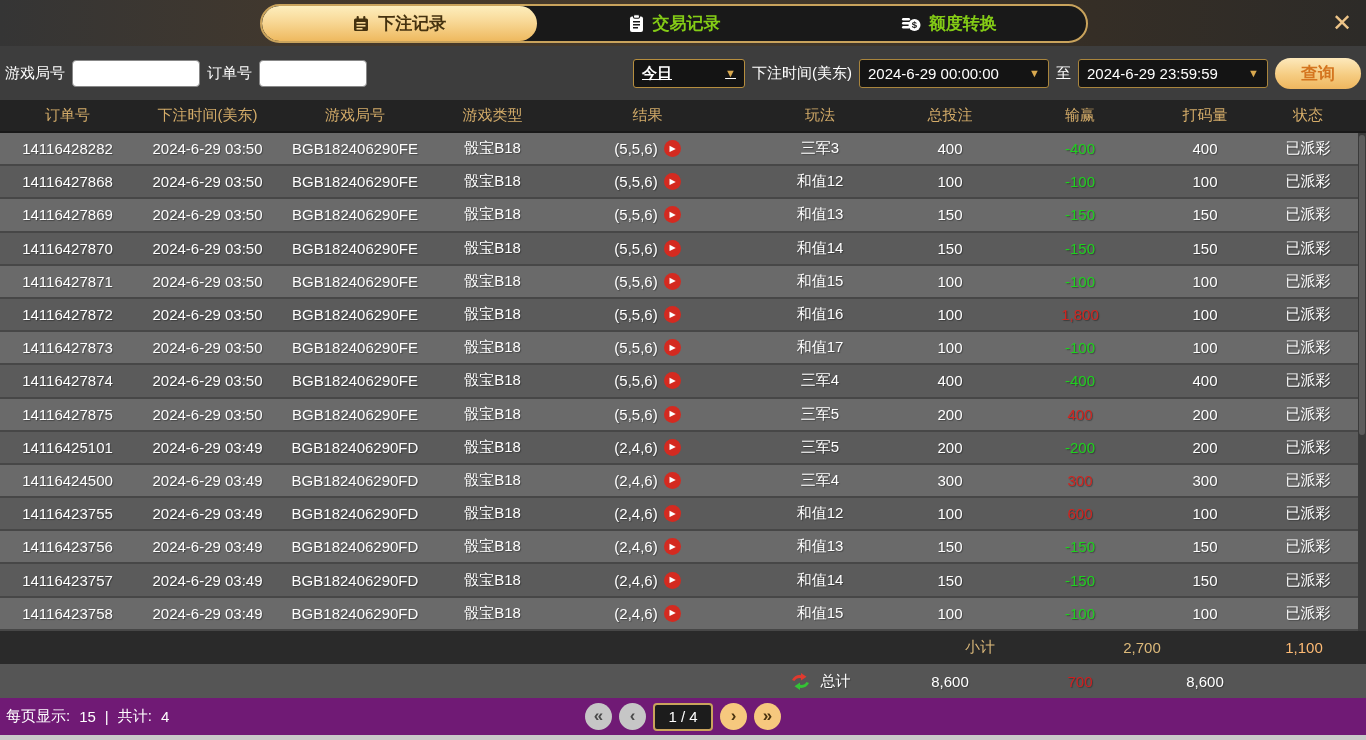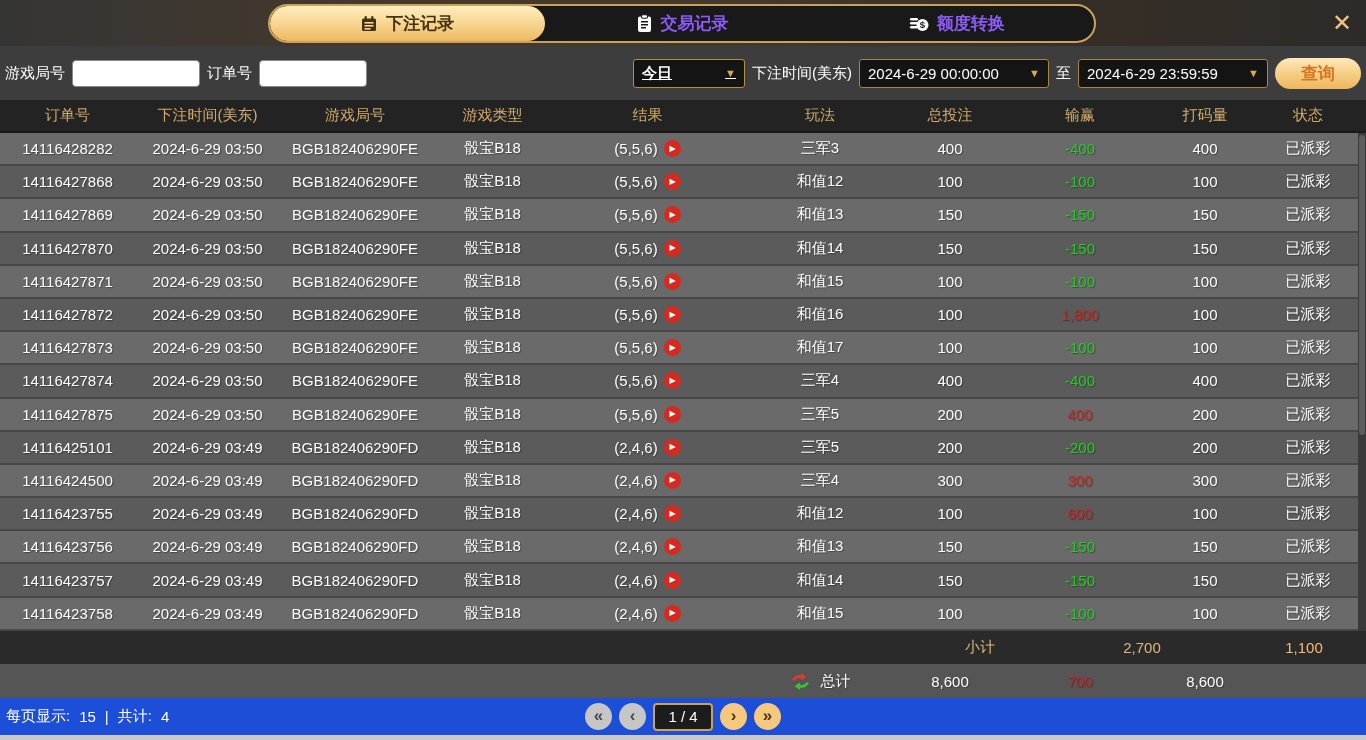--- a/index.html
+++ b/index.html
@@ -9,27 +9,27 @@
     background:#3d3d3d; color:#fff; display:flex; flex-direction:column;
     position:relative;
   }
 
   
   .top-band {
     height:46px; flex:0 0 46px; position:relative;
     background:linear-gradient(90deg,#353535 0%,#46392a 30%,#42382b 55%,#352e26 80%,#2d2b28 100%);
   }
   .tab-bar {
-    position:absolute; left:268px; top:4px; width:828px; height:39px;
+    position:absolute; left:260px; top:4px; width:828px; height:39px;
     background:#191919; border:2px solid #c9a35c; border-radius:21px;
     display:flex; overflow:hidden;
   }
   .tab {
     flex:1 1 0; display:flex; align-items:center; justify-content:center;
-    gap:8px; color:#8b5cf6; font-size:17px; font-weight:bold; cursor:pointer;
+    gap:8px; color:#84cc16; font-size:17px; font-weight:bold; cursor:pointer;
   }
   .tab.active {
     background:linear-gradient(180deg,#fdeebd 0%,#f8d896 45%,#eeb95f 100%);
     color:#45320f; border-radius:19px;
   }
   .tab .ticon { display:inline-flex; align-items:center; }
   .close-btn {
     position:absolute; right:10px; top:12px; width:28px; height:24px;
     color:#edc488; font-size:24px; line-height:22px; text-align:center;
     cursor:pointer; font-weight:bold;
@@ -98,21 +98,21 @@
   .subtotal-row .red { color:#fdba74; }
   .total-row {
     height:34px; flex:0 0 34px; background:#555555; color:#fff; font-size:15px;
     text-shadow:1px 1px 1px rgba(0,0,0,.3);
   }
   .total-row .red { color:#cf1f1f; }
   .play-label { display:flex; align-items:center; justify-content:center; gap:10px; }
 
   
   .bottom-bar {
-    height:37px; flex:0 0 37px; background:#1d4ed8; position:relative;
+    height:37px; flex:0 0 37px; background:#701a75; position:relative;
     display:flex; align-items:center; padding:0 6px; font-size:15px;
   }
   .per-page { display:flex; align-items:center; gap:9px; color:#fff; }
   .pager {
     position:absolute; left:50%; top:50%; transform:translate(-50%,-50%);
     display:flex; align-items:center; gap:7px;
   }
   .pg-btn {
     width:27px; height:27px; border-radius:50%; border:none; cursor:pointer;
     display:flex; align-items:center; justify-content:center;

